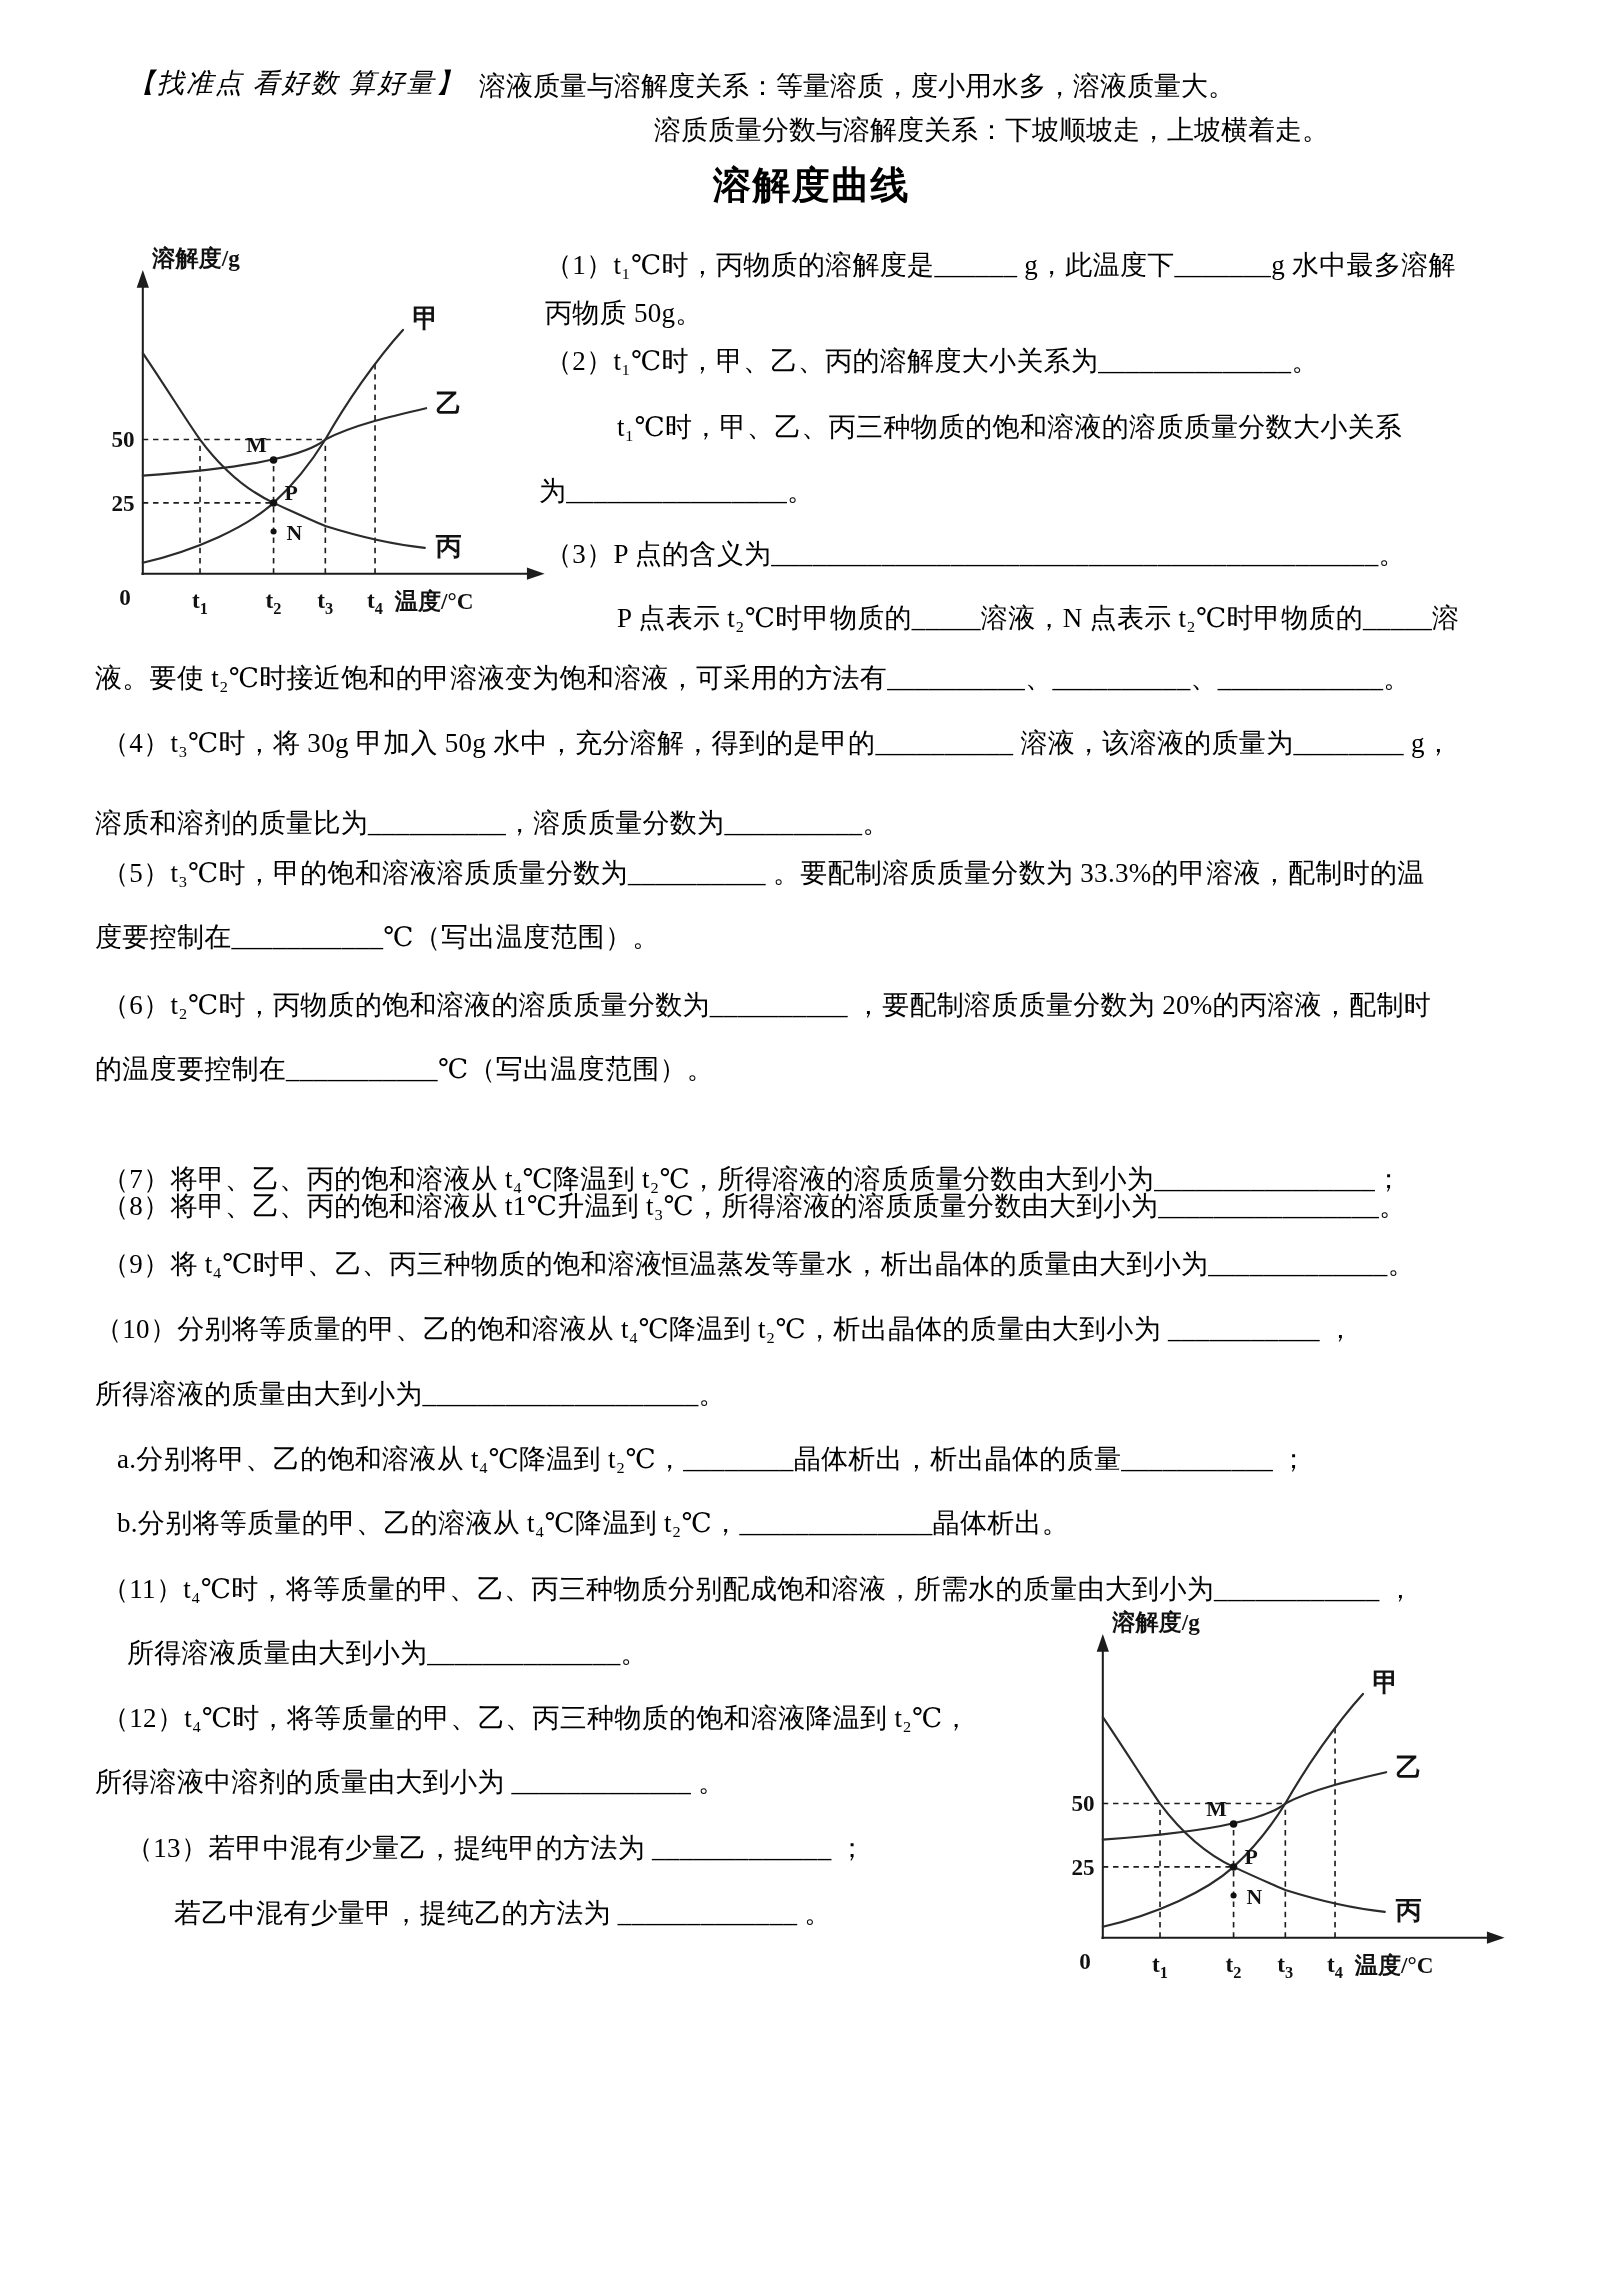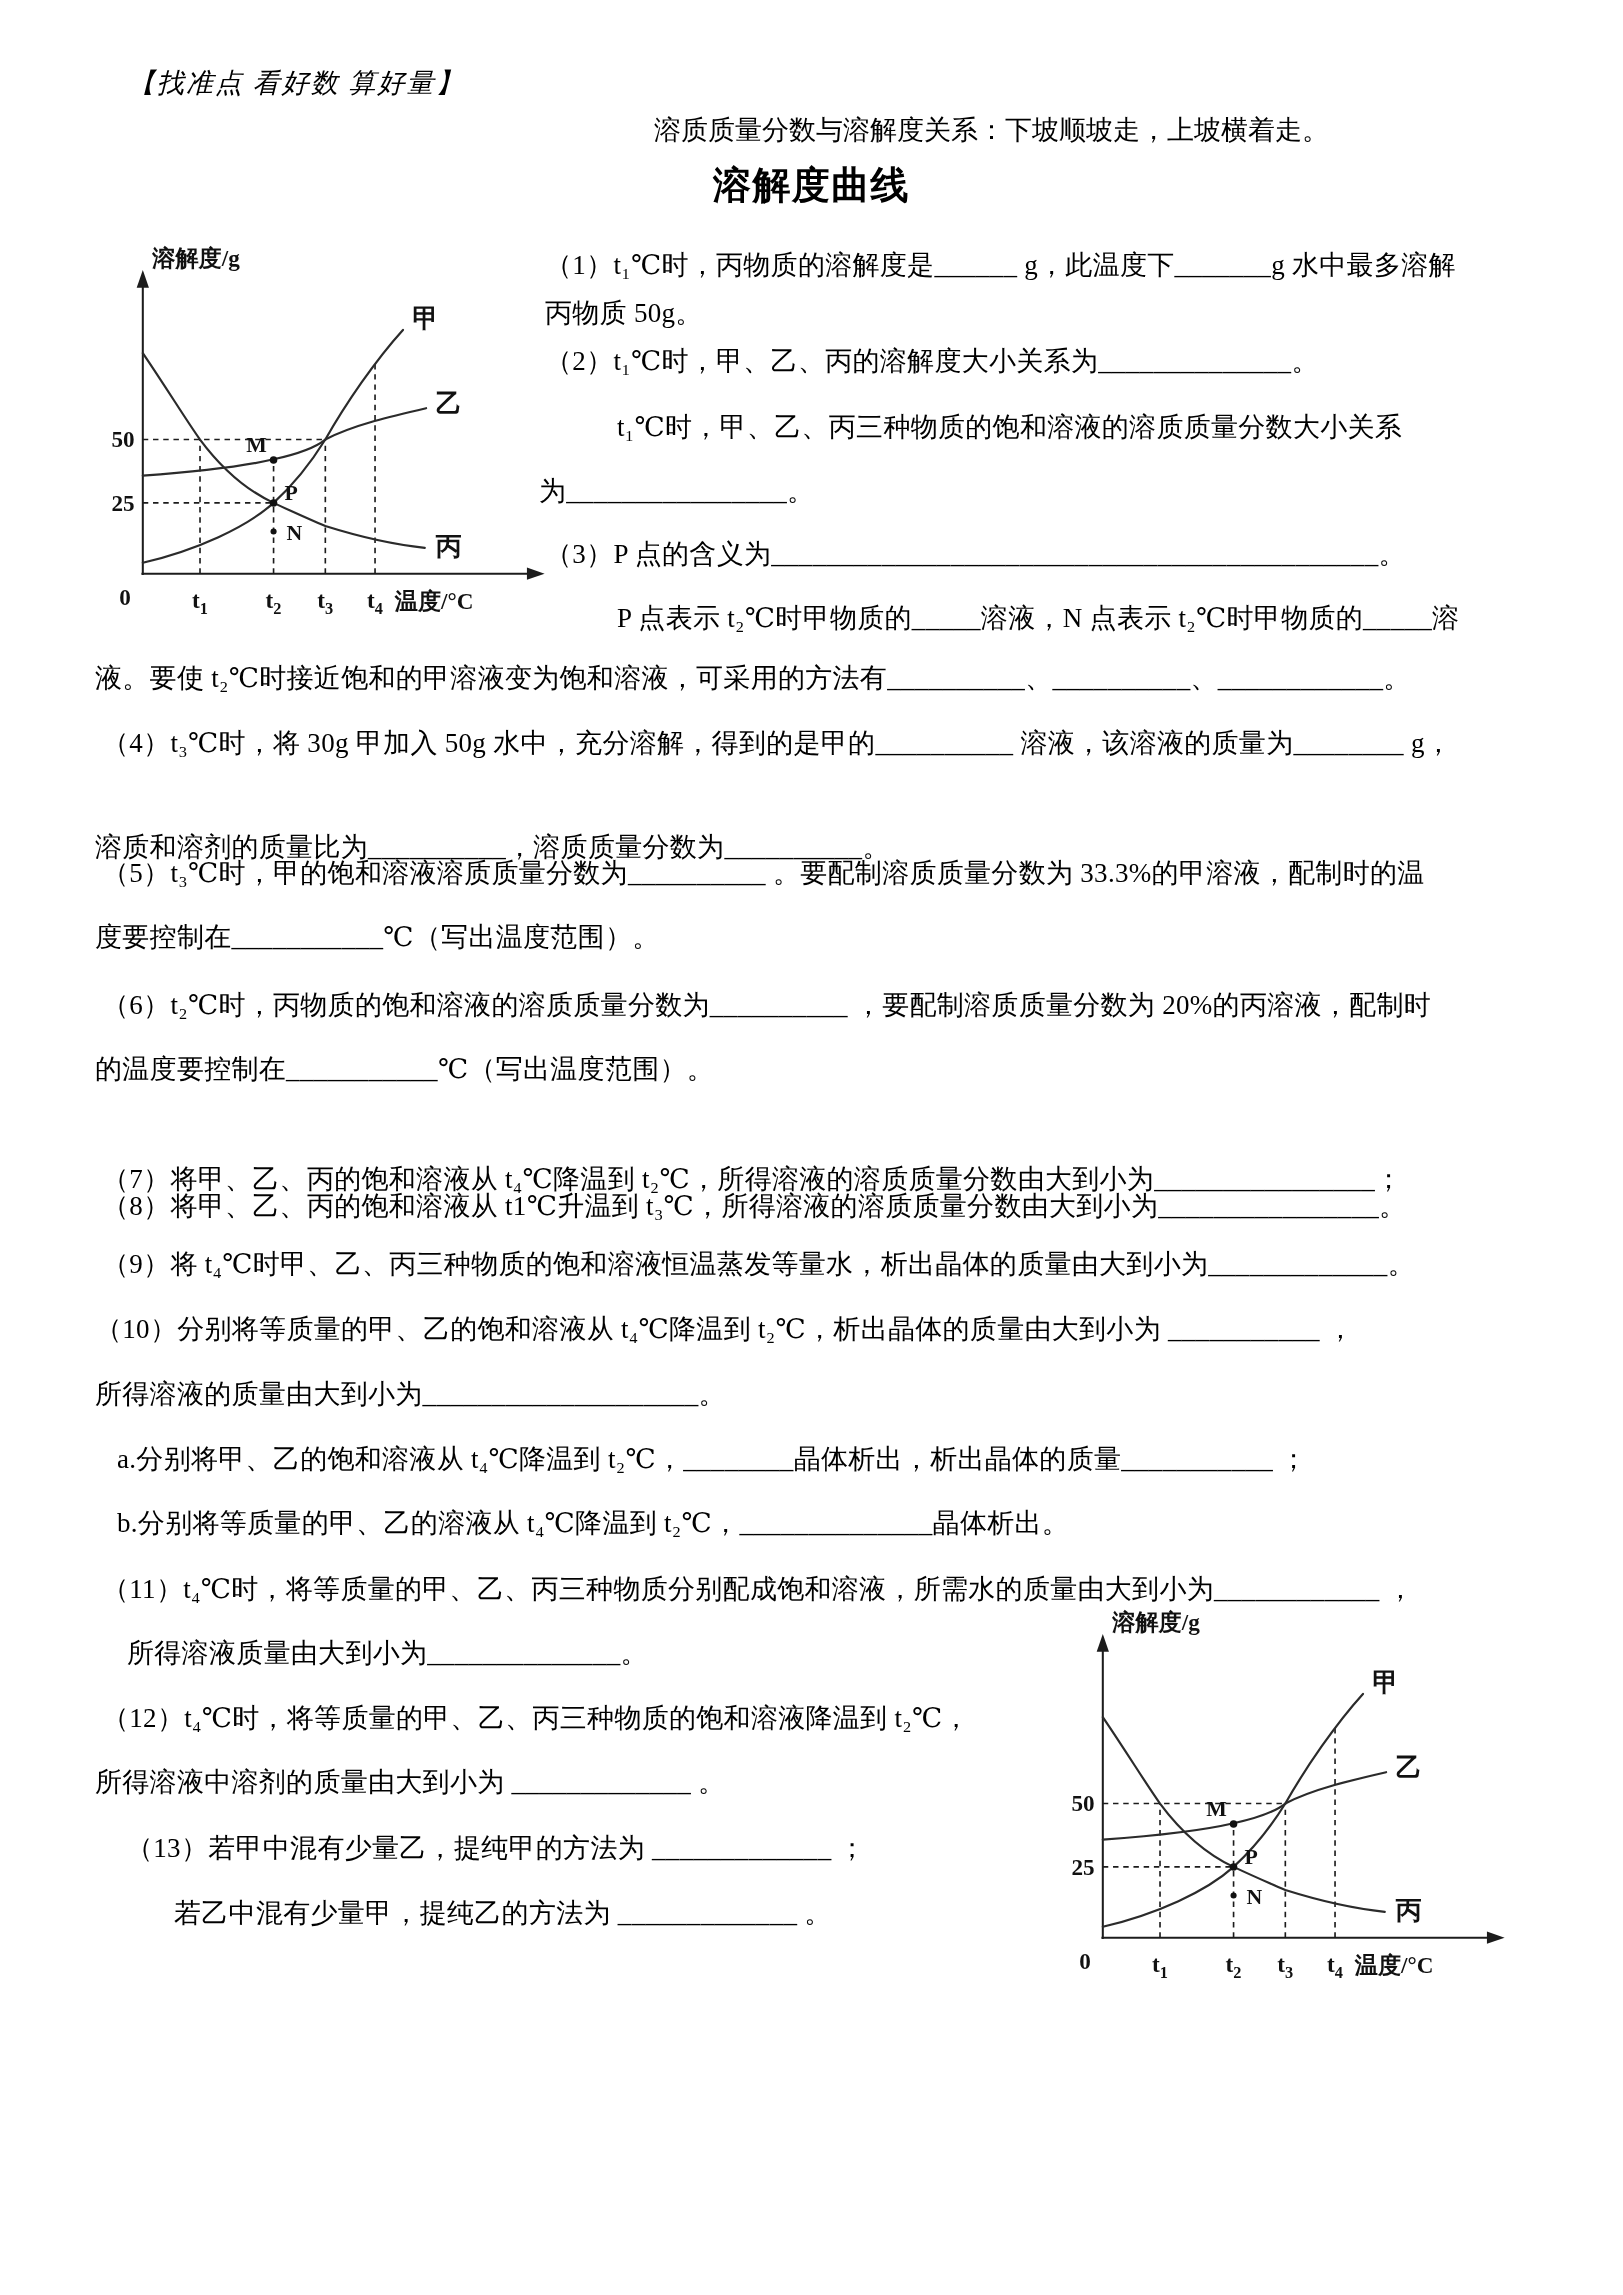--- a/index.html
+++ b/index.html
@@ -35,20 +35,21 @@
   .axlab{font-family:"Liberation Serif","DejaVu Sans",serif;font-weight:bold;font-size:34px;fill:#111;}
   .clab{font-family:"Liberation Serif","DejaVu Sans",serif;font-weight:bold;font-size:38px;fill:#111;}
   .ptlab{font-family:"Liberation Serif","DejaVu Sans",serif;font-weight:bold;font-size:32px;fill:#111;}
   .subtx{font-size:24px;}
 </style>
 </head>
 <body>
 
 <div class="page">
   <div class="motto">【找准点 看好数 算好量】</div>
+  <div class="hnote1">溶液质量与溶解度关系：等量溶质，度小用水多，溶液质量大。</div>
   <div class="hnote2">溶质质量分数与溶解度关系：下坡顺坡走，上坡横着走。</div>
   <h1 class="title">溶解度曲线</h1>
 
   <div class="chart chart1">
   <svg viewBox="0 0 700 580" xmlns="http://www.w3.org/2000/svg">
 
     <path class="ax" d="M70 492 V 62"></path>
     <polygon class="arr" points="61,70 70,44 79,70"></polygon>
     <path class="ax" d="M68 490 H 636"></path>
     <polygon class="arr" points="634,481 660,490 634,499"></polygon>
@@ -133,21 +134,21 @@
   <div id="lines">
       <div class="qline" style="left: 545px; top: 250px;">（1）t₁℃时，丙物质的溶解度是______ g，此温度下_______g 水中最多溶解</div>
       <div class="qline" style="left: 545px; top: 298px;">丙物质 50g。</div>
       <div class="qline" style="left: 545px; top: 346px;">（2）t₁℃时，甲、乙、丙的溶解度大小关系为______________。</div>
       <div class="qline" style="left: 617px; top: 412px;">t₁℃时，甲、乙、丙三种物质的饱和溶液的溶质质量分数大小关系</div>
       <div class="qline" style="left: 539px; top: 476px;">为________________。</div>
       <div class="qline" style="left: 545px; top: 539px;">（3）P 点的含义为____________________________________________。</div>
       <div class="qline" style="left: 617px; top: 603px;">P 点表示 t₂℃时甲物质的_____溶液，N 点表示 t₂℃时甲物质的_____溶</div>
       <div class="qline" style="left: 95px; top: 663px;">液。要使 t₂℃时接近饱和的甲溶液变为饱和溶液，可采用的方法有__________、__________、____________。</div>
       <div class="qline" style="left: 102px; top: 728px;">（4）t₃℃时，将 30g 甲加入 50g 水中，充分溶解，得到的是甲的__________ 溶液，该溶液的质量为________ g，</div>
-      <div class="qline" style="left: 95px; top: 832px;">溶质和溶剂的质量比为__________，溶质质量分数为__________。</div>
+      <div class="qline" style="left: 95px; top: 808px;">溶质和溶剂的质量比为__________，溶质质量分数为__________。</div>
       <div class="qline" style="left: 102px; top: 858px;">（5）t₃℃时，甲的饱和溶液溶质质量分数为__________ 。要配制溶质质量分数为 33.3%的甲溶液，配制时的温</div>
       <div class="qline" style="left: 95px; top: 922px;">度要控制在___________℃（写出温度范围）。</div>
       <div class="qline" style="left: 102px; top: 990px;">（6）t₂℃时，丙物质的饱和溶液的溶质质量分数为__________ ，要配制溶质质量分数为 20%的丙溶液，配制时</div>
       <div class="qline" style="left: 95px; top: 1054px;">的温度要控制在___________℃（写出温度范围）。</div>
       <div class="qline" style="left: 102px; top: 1118px; margin-top: 46px;">（7）将甲、乙、丙的饱和溶液从 t₄℃降温到 t₂℃，所得溶液的溶质质量分数由大到小为________________；</div>
       <div class="qline" style="left: 102px; top: 1152px; margin-top: 39px;">（8）将甲、乙、丙的饱和溶液从 t1℃升温到 t₃℃，所得溶液的溶质质量分数由大到小为________________。</div>
       <div class="qline" style="left: 102px; top: 1249px;">（9）将 t₄℃时甲、乙、丙三种物质的饱和溶液恒温蒸发等量水，析出晶体的质量由大到小为_____________。</div>
       <div class="qline" style="left: 95px; top: 1314px;">（10）分别将等质量的甲、乙的饱和溶液从 t₄℃降温到 t₂℃，析出晶体的质量由大到小为 ___________ ，</div>
       <div class="qline" style="left: 95px; top: 1379px;">所得溶液的质量由大到小为____________________。</div>
       <div class="qline" style="left: 117px; top: 1444px;">a.分别将甲、乙的饱和溶液从 t₄℃降温到 t₂℃，________晶体析出，析出晶体的质量___________ ；</div>

